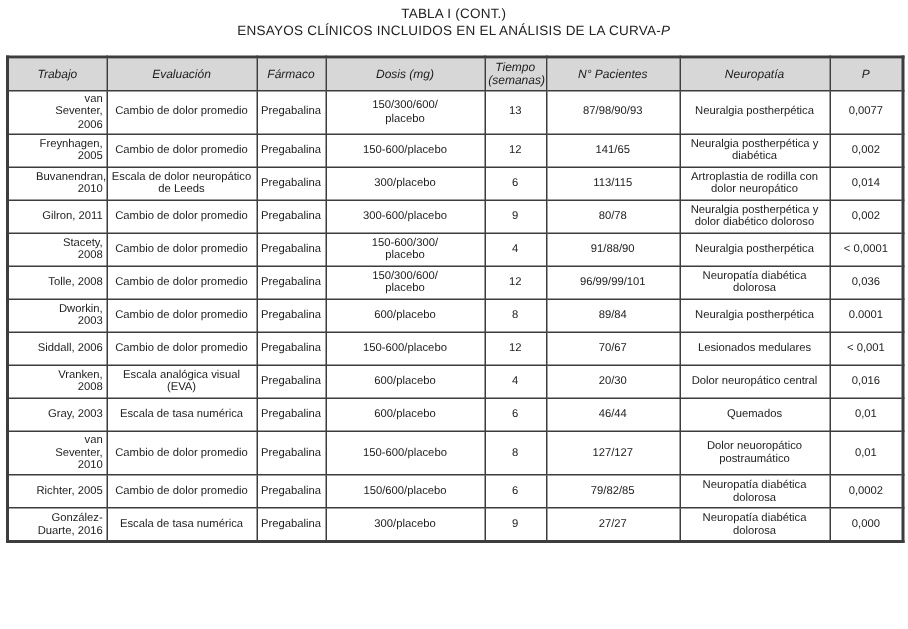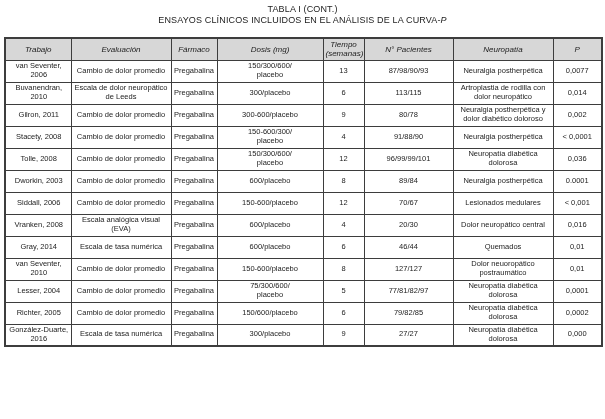--- a/index.html
+++ b/index.html
@@ -45,21 +45,21 @@
     padding: 1px 2px;
     text-align: center;
   }
   td {
     font-size: 7.5px;
     line-height: 8.8px;
     height: 22px;
     padding: 1px 2px;
     text-align: center;
   }
-  td.c-trabajo { text-align: center; padding-left: 3px; }
+  td.c-trabajo { text-align: right; padding-left: 18px; }
   td.c-dosis   { white-space: pre-line; }
 </style>
 </head>
 <body>
 
 <div class="titles">
   <div class="title-line">TABLA I (CONT.)</div>
   <div class="title-line"><span>ENSAYOS CLÍNICOS INCLUIDOS EN EL ANÁLISIS DE LA CURVA-</span><span class="subtitle-em">P</span></div>
 </div>
 
@@ -92,20 +92,30 @@
     <td>Cambio de dolor promedio</td>
     <td>Pregabalina</td>
     <td class="c-dosis">150/300/600/
 placebo</td>
     <td>13</td>
     <td>87/98/90/93</td>
     <td>Neuralgia postherpética</td>
     <td>0,0077</td>
   </tr>
       <tr>
+    <td class="c-trabajo">Freynhagen, 2005</td>
+    <td>Cambio de dolor promedio</td>
+    <td>Pregabalina</td>
+    <td class="c-dosis">150-600/placebo</td>
+    <td>12</td>
+    <td>141/65</td>
+    <td>Neuralgia postherpética y diabética</td>
+    <td>0,002</td>
+  </tr>
+      <tr>
     <td class="c-trabajo">Buvanendran, 2010</td>
     <td>Escala de dolor neuropático de Leeds</td>
     <td>Pregabalina</td>
     <td class="c-dosis">300/placebo</td>
     <td>6</td>
     <td>113/115</td>
     <td>Artroplastia de rodilla con dolor neuropático</td>
     <td>0,014</td>
   </tr>
       <tr>
@@ -164,51 +174,40 @@
     <td class="c-trabajo">Vranken, 2008</td>
     <td>Escala analógica visual (EVA)</td>
     <td>Pregabalina</td>
     <td class="c-dosis">600/placebo</td>
     <td>4</td>
     <td>20/30</td>
     <td>Dolor neuropático central</td>
     <td>0,016</td>
   </tr>
       <tr>
-    <td class="c-trabajo">Gray, 2014</td>
+    <td class="c-trabajo">Gray, 2003</td>
     <td>Escala de tasa numérica</td>
     <td>Pregabalina</td>
     <td class="c-dosis">600/placebo</td>
     <td>6</td>
     <td>46/44</td>
     <td>Quemados</td>
     <td>0,01</td>
   </tr>
       <tr>
     <td class="c-trabajo">van Seventer, 2010</td>
     <td>Cambio de dolor promedio</td>
     <td>Pregabalina</td>
     <td class="c-dosis">150-600/placebo</td>
     <td>8</td>
     <td>127/127</td>
     <td>Dolor neuoropático postraumático</td>
     <td>0,01</td>
   </tr>
       <tr>
-    <td class="c-trabajo">Lesser, 2004</td>
-    <td>Cambio de dolor promedio</td>
-    <td>Pregabalina</td>
-    <td class="c-dosis">75/300/600/
-placebo</td>
-    <td>5</td>
-    <td>77/81/82/97</td>
-    <td>Neuropatía diabética dolorosa</td>
-    <td>0,0001</td>
-  </tr>
-      <tr>
     <td class="c-trabajo">Richter, 2005</td>
     <td>Cambio de dolor promedio</td>
     <td>Pregabalina</td>
     <td class="c-dosis">150/600/placebo</td>
     <td>6</td>
     <td>79/82/85</td>
     <td>Neuropatía diabética dolorosa</td>
     <td>0,0002</td>
   </tr>
       <tr>

